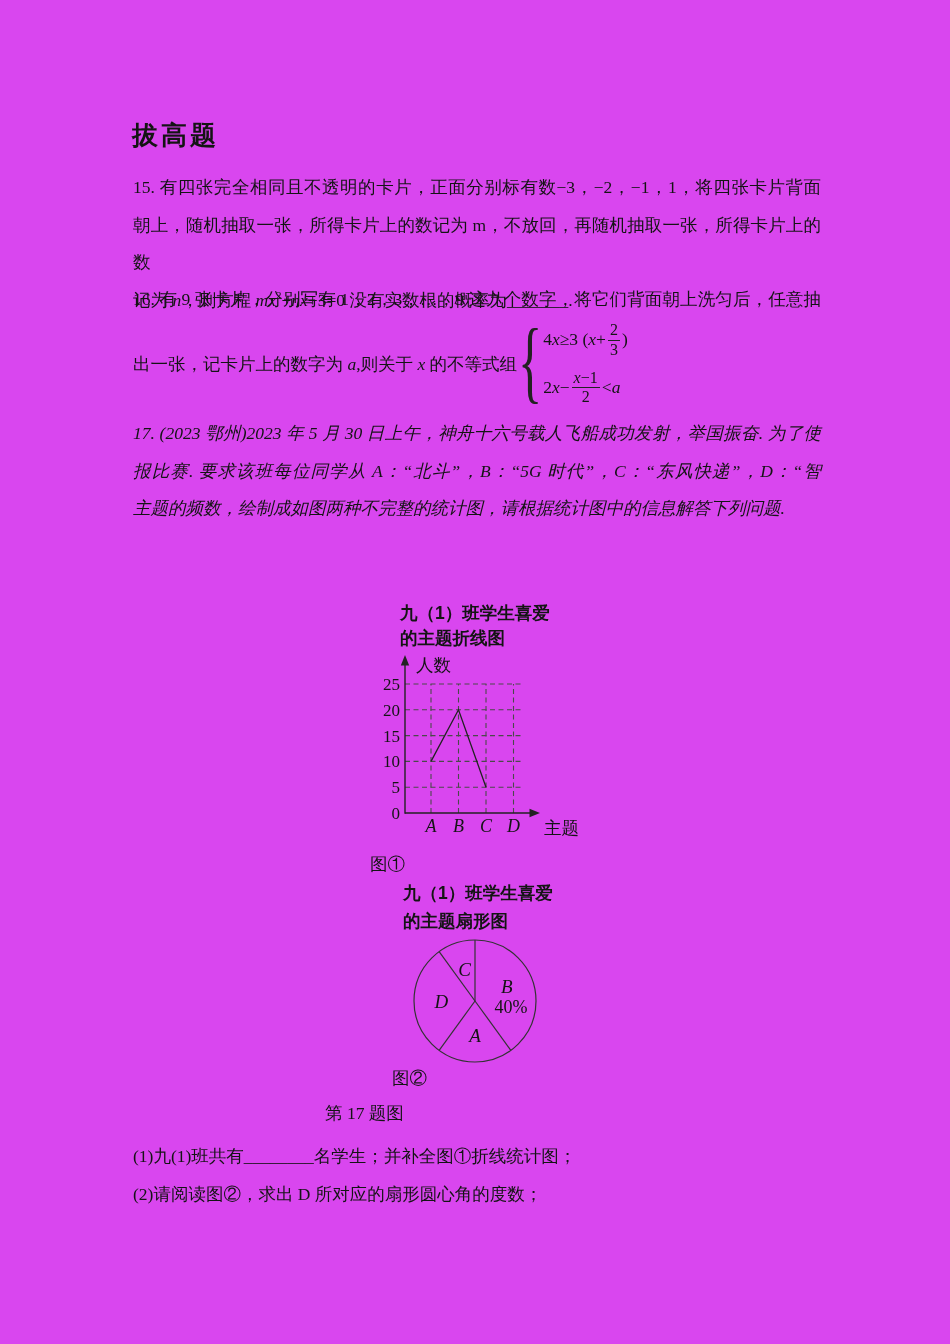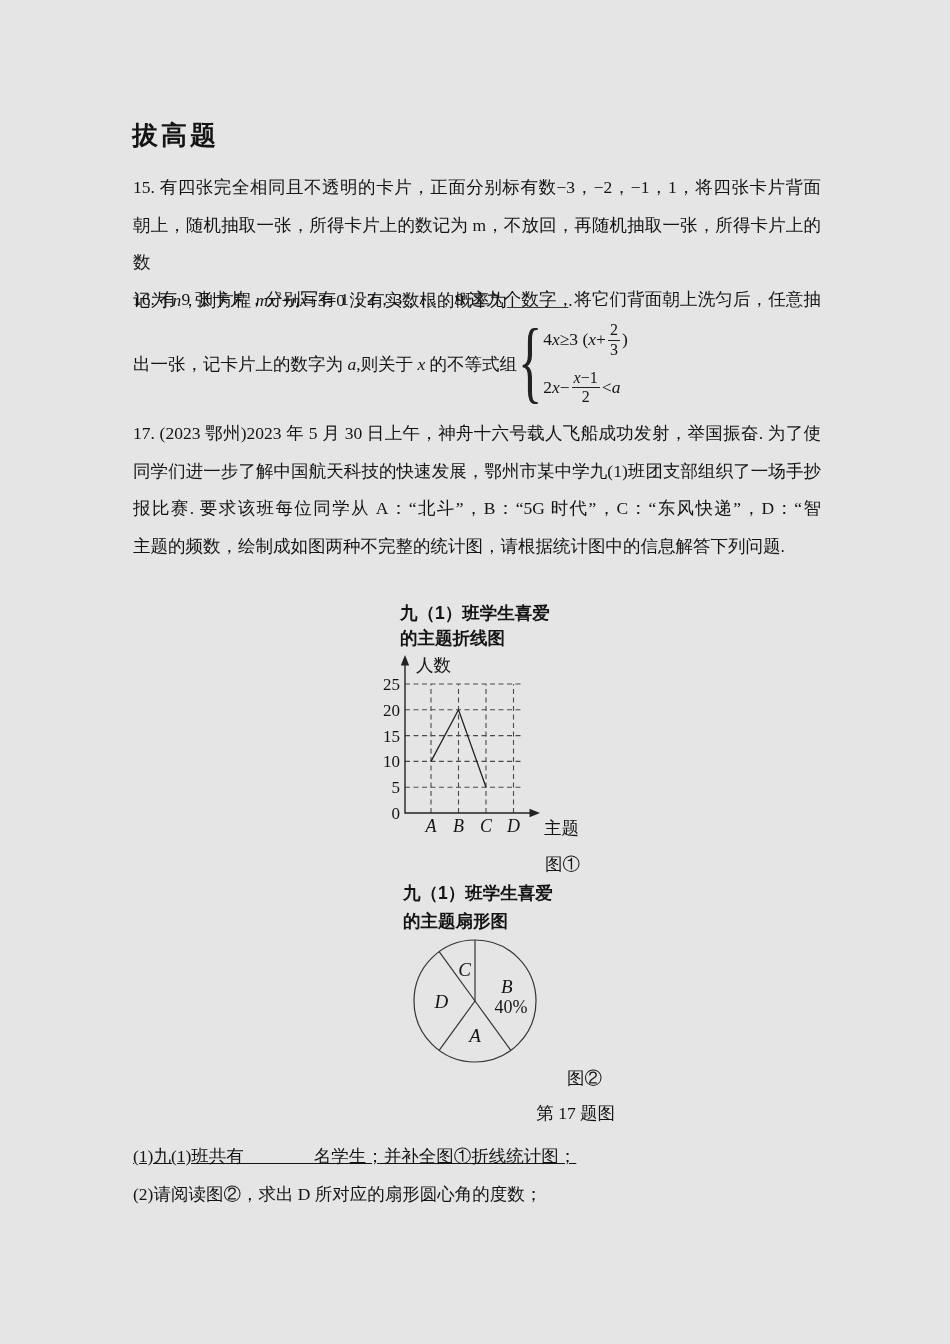--- a/index.html
+++ b/index.html
@@ -1,16 +1,16 @@
 <!DOCTYPE html>
 <html><head>
 <meta charset="utf-8">
 <style>
   html,body{margin:0;padding:0;background:#fff;}
-  .page{position:relative;width:950px;height:1344px;background:#e5e5e5;overflow:hidden;
+  .page{position:relative;width:950px;height:1344px;background:#d946ef;overflow:hidden;
         font-family:"Liberation Serif","DejaVu Serif",serif;color:#141414;}
   .h1{position:absolute;left:132px;top:118px;font-family:"Liberation Sans","DejaVu Sans",sans-serif;
       font-weight:700;font-size:26px;letter-spacing:3px;}
   .para{position:absolute;left:133px;width:688px;font-size:17.5px;line-height:37.5px;}
   .line{white-space:nowrap;}
   .just{text-align:justify;text-align-last:justify;white-space:normal;}
   .it{font-style:italic;}
   sup{font-size:11px;line-height:0;}
   .fxrow{position:absolute;left:133px;top:316px;width:688px;height:96px;display:flex;
          align-items:center;font-size:17.5px;}
@@ -18,21 +18,21 @@
          transform-origin:center;margin:0 -9px 6px -9px;color:#222;}
   .sys{display:flex;flex-direction:column;row-gap:10px;align-items:flex-start;line-height:1;}
   .sysrow{display:inline-flex;align-items:center;}
   .frac{display:inline-flex;flex-direction:column;align-items:center;font-size:16px;
         line-height:1.15;margin:0 2px;}
   .frac .num{border-bottom:1.2px solid #222;padding:0 2px;}
   .ctitle{position:absolute;font-family:"Liberation Sans","DejaVu Sans",sans-serif;font-weight:700;
           font-size:17.5px;line-height:25px;}
   .ctitle2{position:absolute;font-family:"Liberation Sans","DejaVu Sans",sans-serif;font-weight:700;
           font-size:17.5px;line-height:28px;}
-  .cap{position:absolute;font-size:17.5px;text-align:right;}
+  .cap{position:absolute;font-size:17.5px;text-align:left;}
   svg{position:absolute;overflow:visible;}
   svg text{font-family:"Liberation Serif","DejaVu Serif",serif;fill:#141414;}
   .tick{font-size:17px;}
   .axlab{font-size:17.5px;}
   .cat{font-size:18px;font-style:italic;}
   .pielab{font-size:19px;font-style:italic;}
   .piepct{font-size:18px;}
   .ta-m{text-anchor:middle;}
   .ta-e{text-anchor:end;}
   .dash{stroke:#4a4a4a;stroke-width:1.1;stroke-dasharray:5 3.5;fill:none;}
@@ -81,23 +81,22 @@
           <span class="frac">
             <span class="num"><span class="it">x</span><span>−1</span></span>
             <span class="den">2</span>
           </span>
           <span>&lt;</span>
           <span class="it">a</span>
         </span>
     </span>
   </div>
 
-  <div class="para" style="top:415px;">
+  <div class="para" style="top:415px;font-style:italic;">
     <div class="line just">17. (2023 鄂州)2023 年 5 月 30 日上午，神舟十六号载人飞船成功发射，举国振奋. 为了使</div>
-    <div class="line just">同学们进一步了解中国航天科技的快速发展，鄂州市某中学九(1)班团支部组织了一场手抄</div>
     <div class="line just">报比赛. 要求该班每位同学从 A：“北斗”，B：“5G 时代”，C：“东风快递”，D：“智</div>
     <div class="line">主题的频数，绘制成如图两种不完整的统计图，请根据统计图中的信息解答下列问题.</div>
   </div>
 
   <div class="ctitle" style="left:400px;top:601px;">
     <div>九（1）班学生喜爱</div>
     <div>的主题折线图</div>
   </div>
 
   <svg style="left:370px;top:650px;" width="212" height="196">
@@ -144,20 +143,20 @@
       <text x="75" y="110.55000000000001" class="pielab ta-m">A</text>
       <line x1="75" y1="70" x2="39.14509961015914" y2="119.3500366568718" class="circ"></line>
       <text x="41.449999999999996" y="77" class="pielab ta-m">D</text>
       <line x1="75" y1="70" x2="39.14509961015912" y2="20.649963343128213" class="circ"></line>
       <text x="64.6324798387205" y="45.09205387829759" class="pielab ta-m">C</text>
     </svg>
   <div class="cap" style="left:392px;top:1066px;width:210px;">图②</div>
 
   <div class="cap" style="left:325px;top:1101px;width:290px;">第 17 题图</div>
 
-  <div class="para" style="top:1138px;text-decoration:underline;">
+  <div class="para" style="top:1138px;">
     <div class="line">(1)九(1)班共有________名学生；并补全图①折线统计图；</div>
   </div>
   <div class="para" style="top:1176px;">
     <div class="line">(2)请阅读图②，求出 D 所对应的扇形圆心角的度数；</div>
   </div>
 
 </div>
 
 </body></html>

